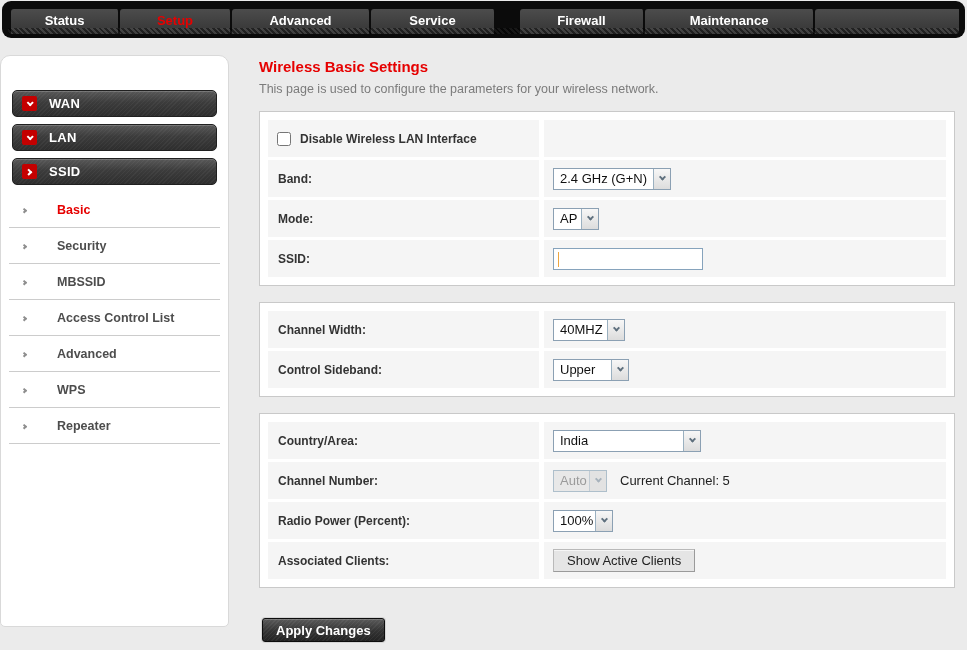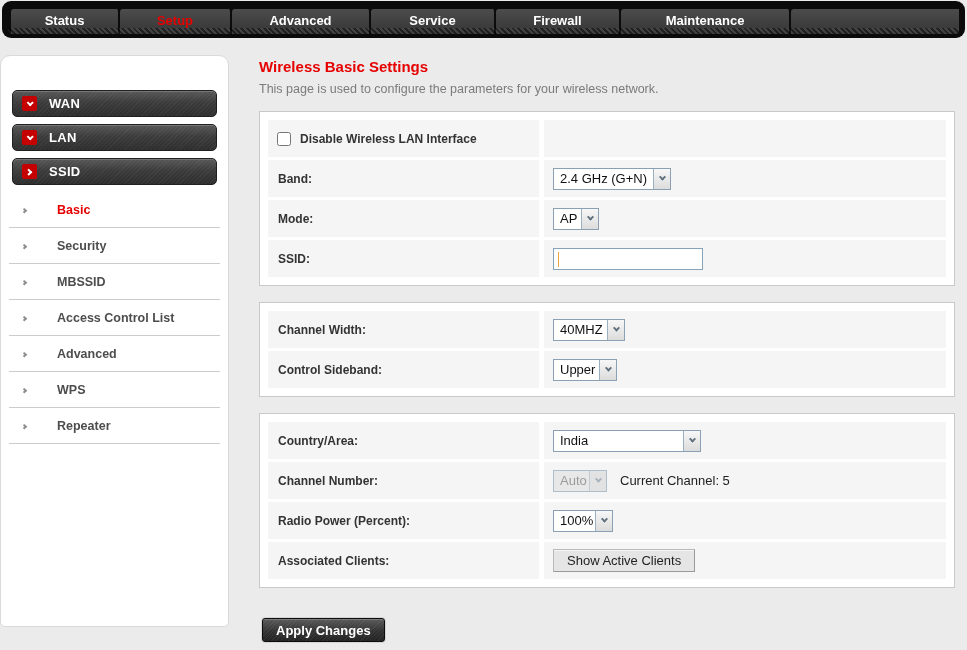--- a/index.html
+++ b/index.html
@@ -126,21 +126,21 @@
 </style>
 </head>
 <body>
 
 <div class="nav-outer">
   <div class="nav-strip">
       <div class="tab" style="width: 109px;">Status</div>
       <div class="tab active" style="width: 112px;">Setup</div>
       <div class="tab" style="width: 139px;">Advanced</div>
       <div class="tab" style="width: 125px;">Service</div>
-      <div class="tab" style="width: 125px;">Firewall</div>
+      <div class="tab" style="width: 125px; margin-left: 24px;">Firewall</div>
       <div class="tab" style="width: 170px;">Maintenance</div>
       <div class="nav-filler"></div>
     </div>
 </div>
 
 <div class="content">
 
   <div class="sidebar">
     <div class="side-btns">
         <div class="side-btn">
@@ -253,21 +253,21 @@
                   <i class="sarr"></i>
                 </span>
               </span>
             </div>
           </div>
           <div class="row">
             <div class="cell lbl">
               <span class="flabel">Control Sideband:</span>
             </div>
             <div class="cell ctl">
-              <span class="sel" style="width: 64px;">
+              <span class="sel" style="width: 76px;">
                 <span class="sel-text">Upper</span>
                 <span class="sel-btn">
                   <i class="sarr"></i>
                 </span>
               </span>
             </div>
           </div>
         </div>
         <div class="box">
           <div class="row">

